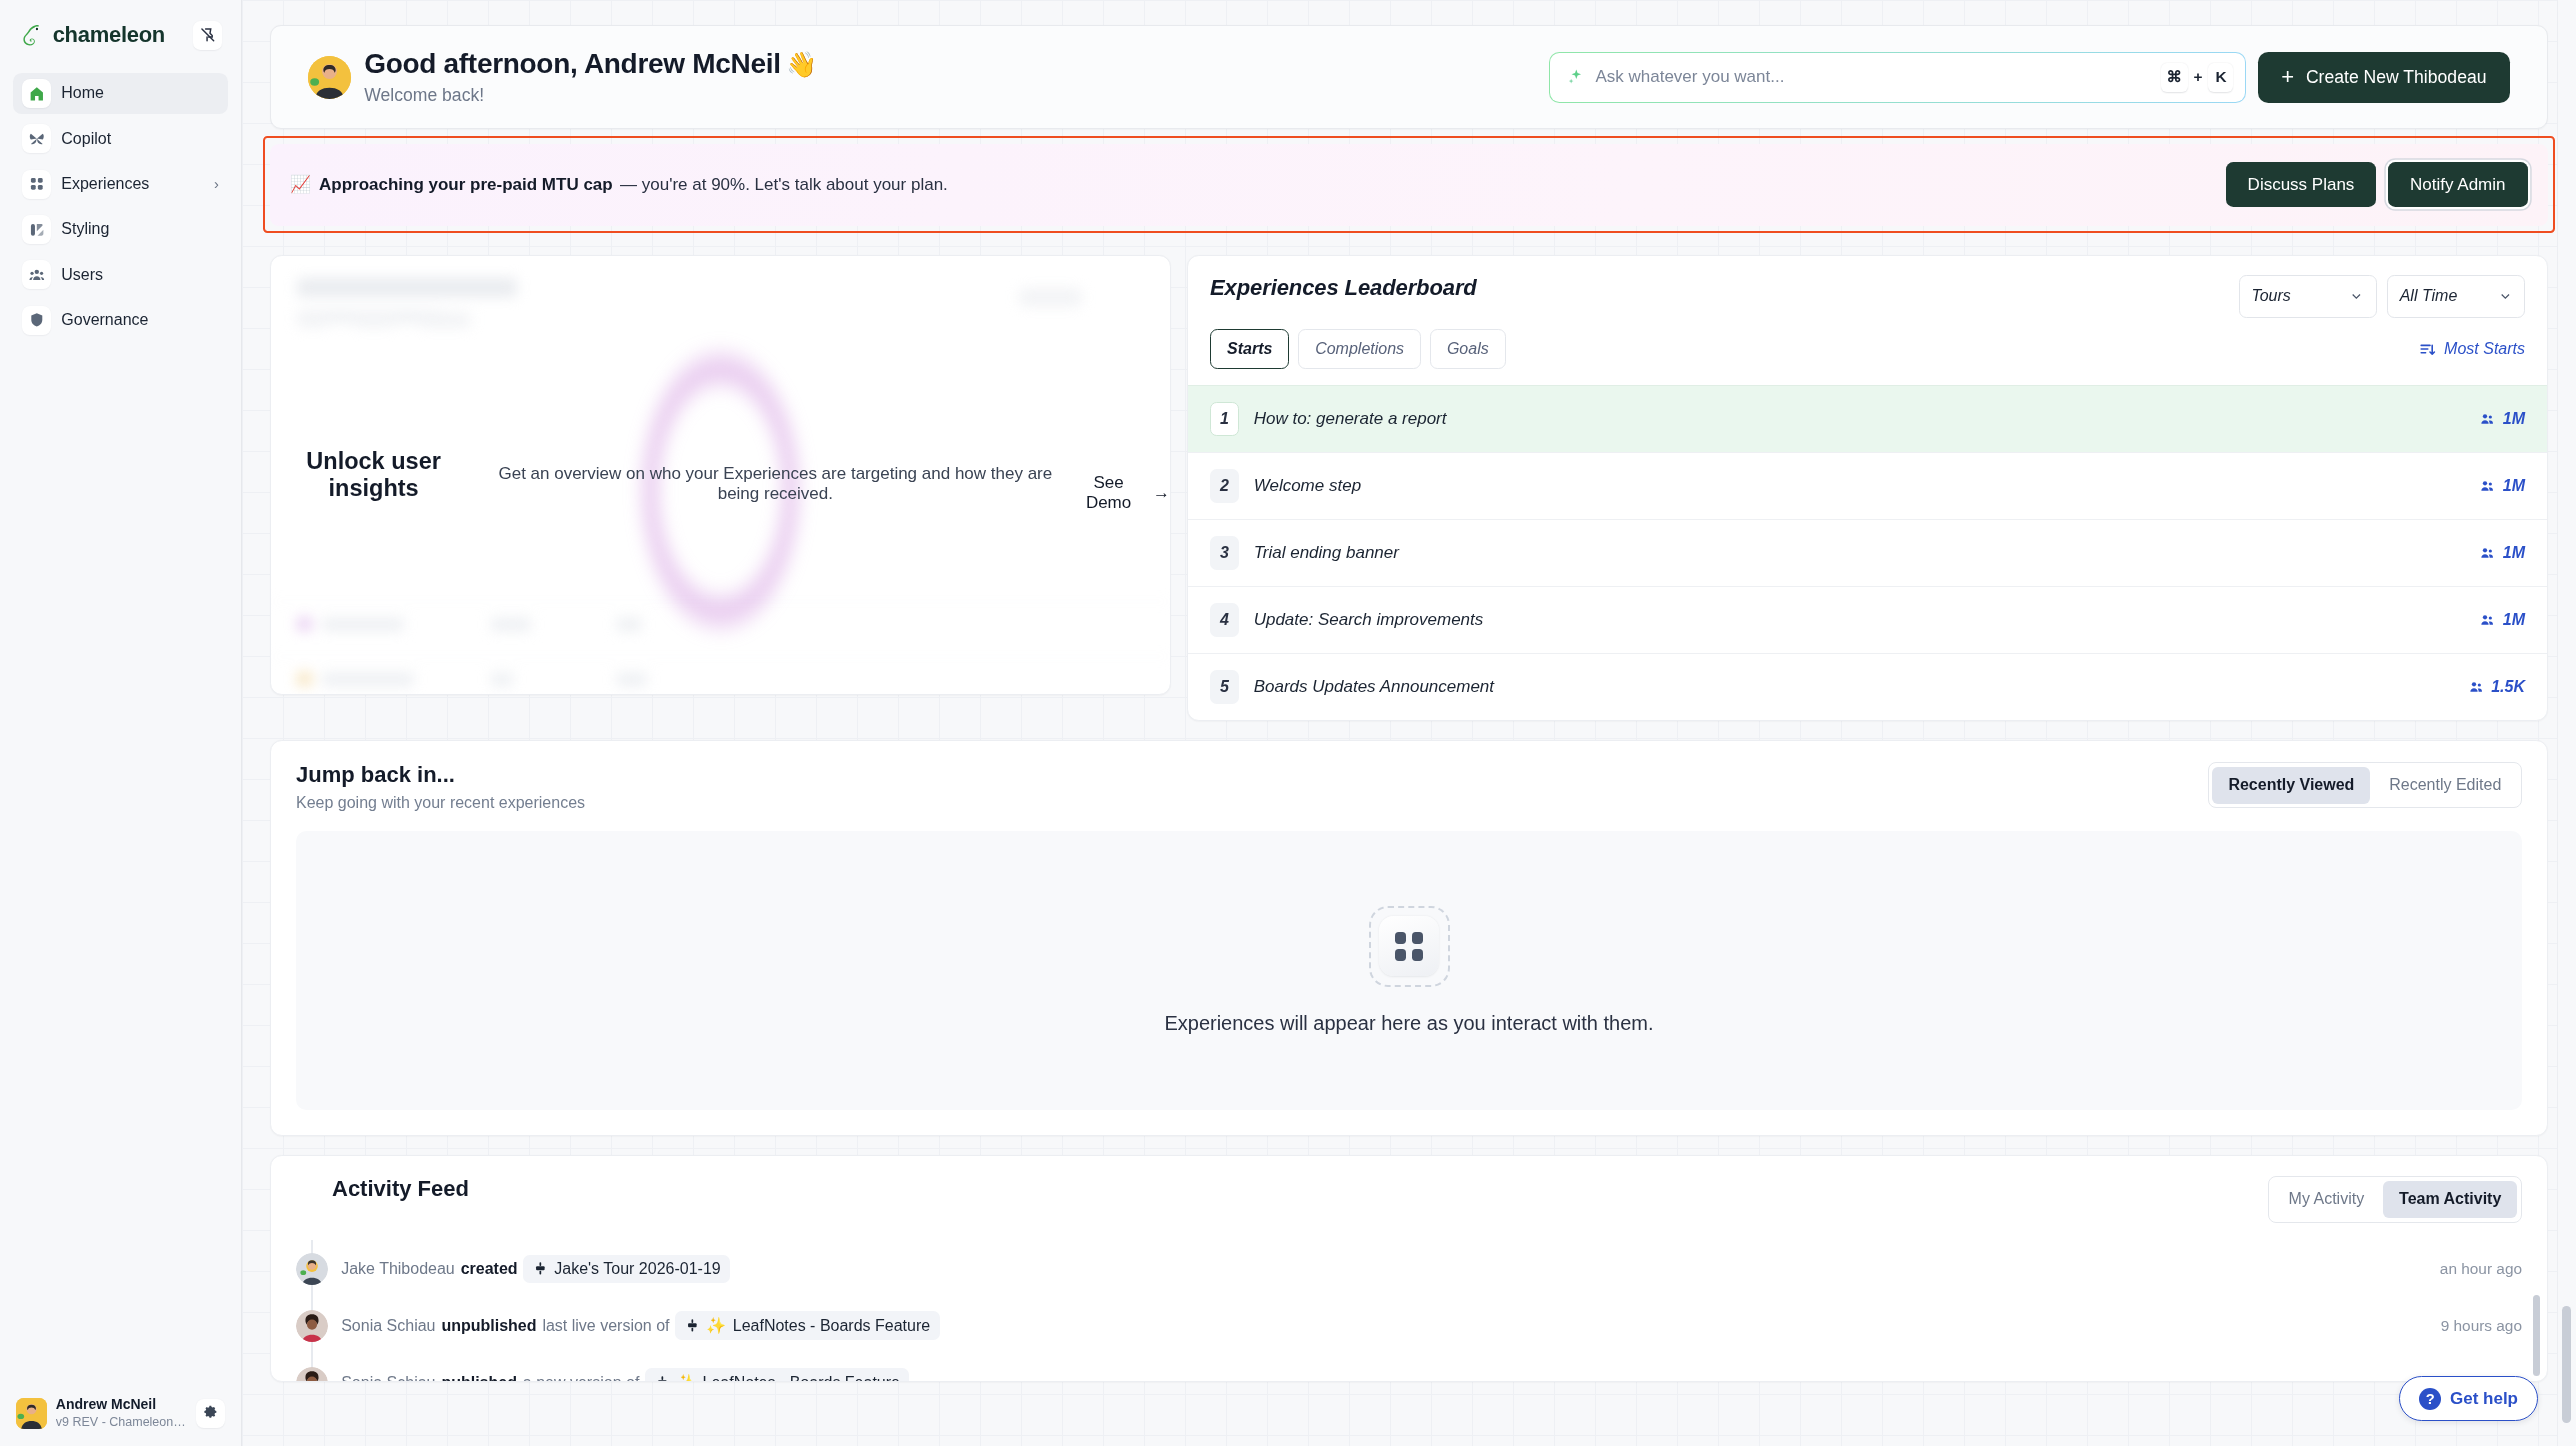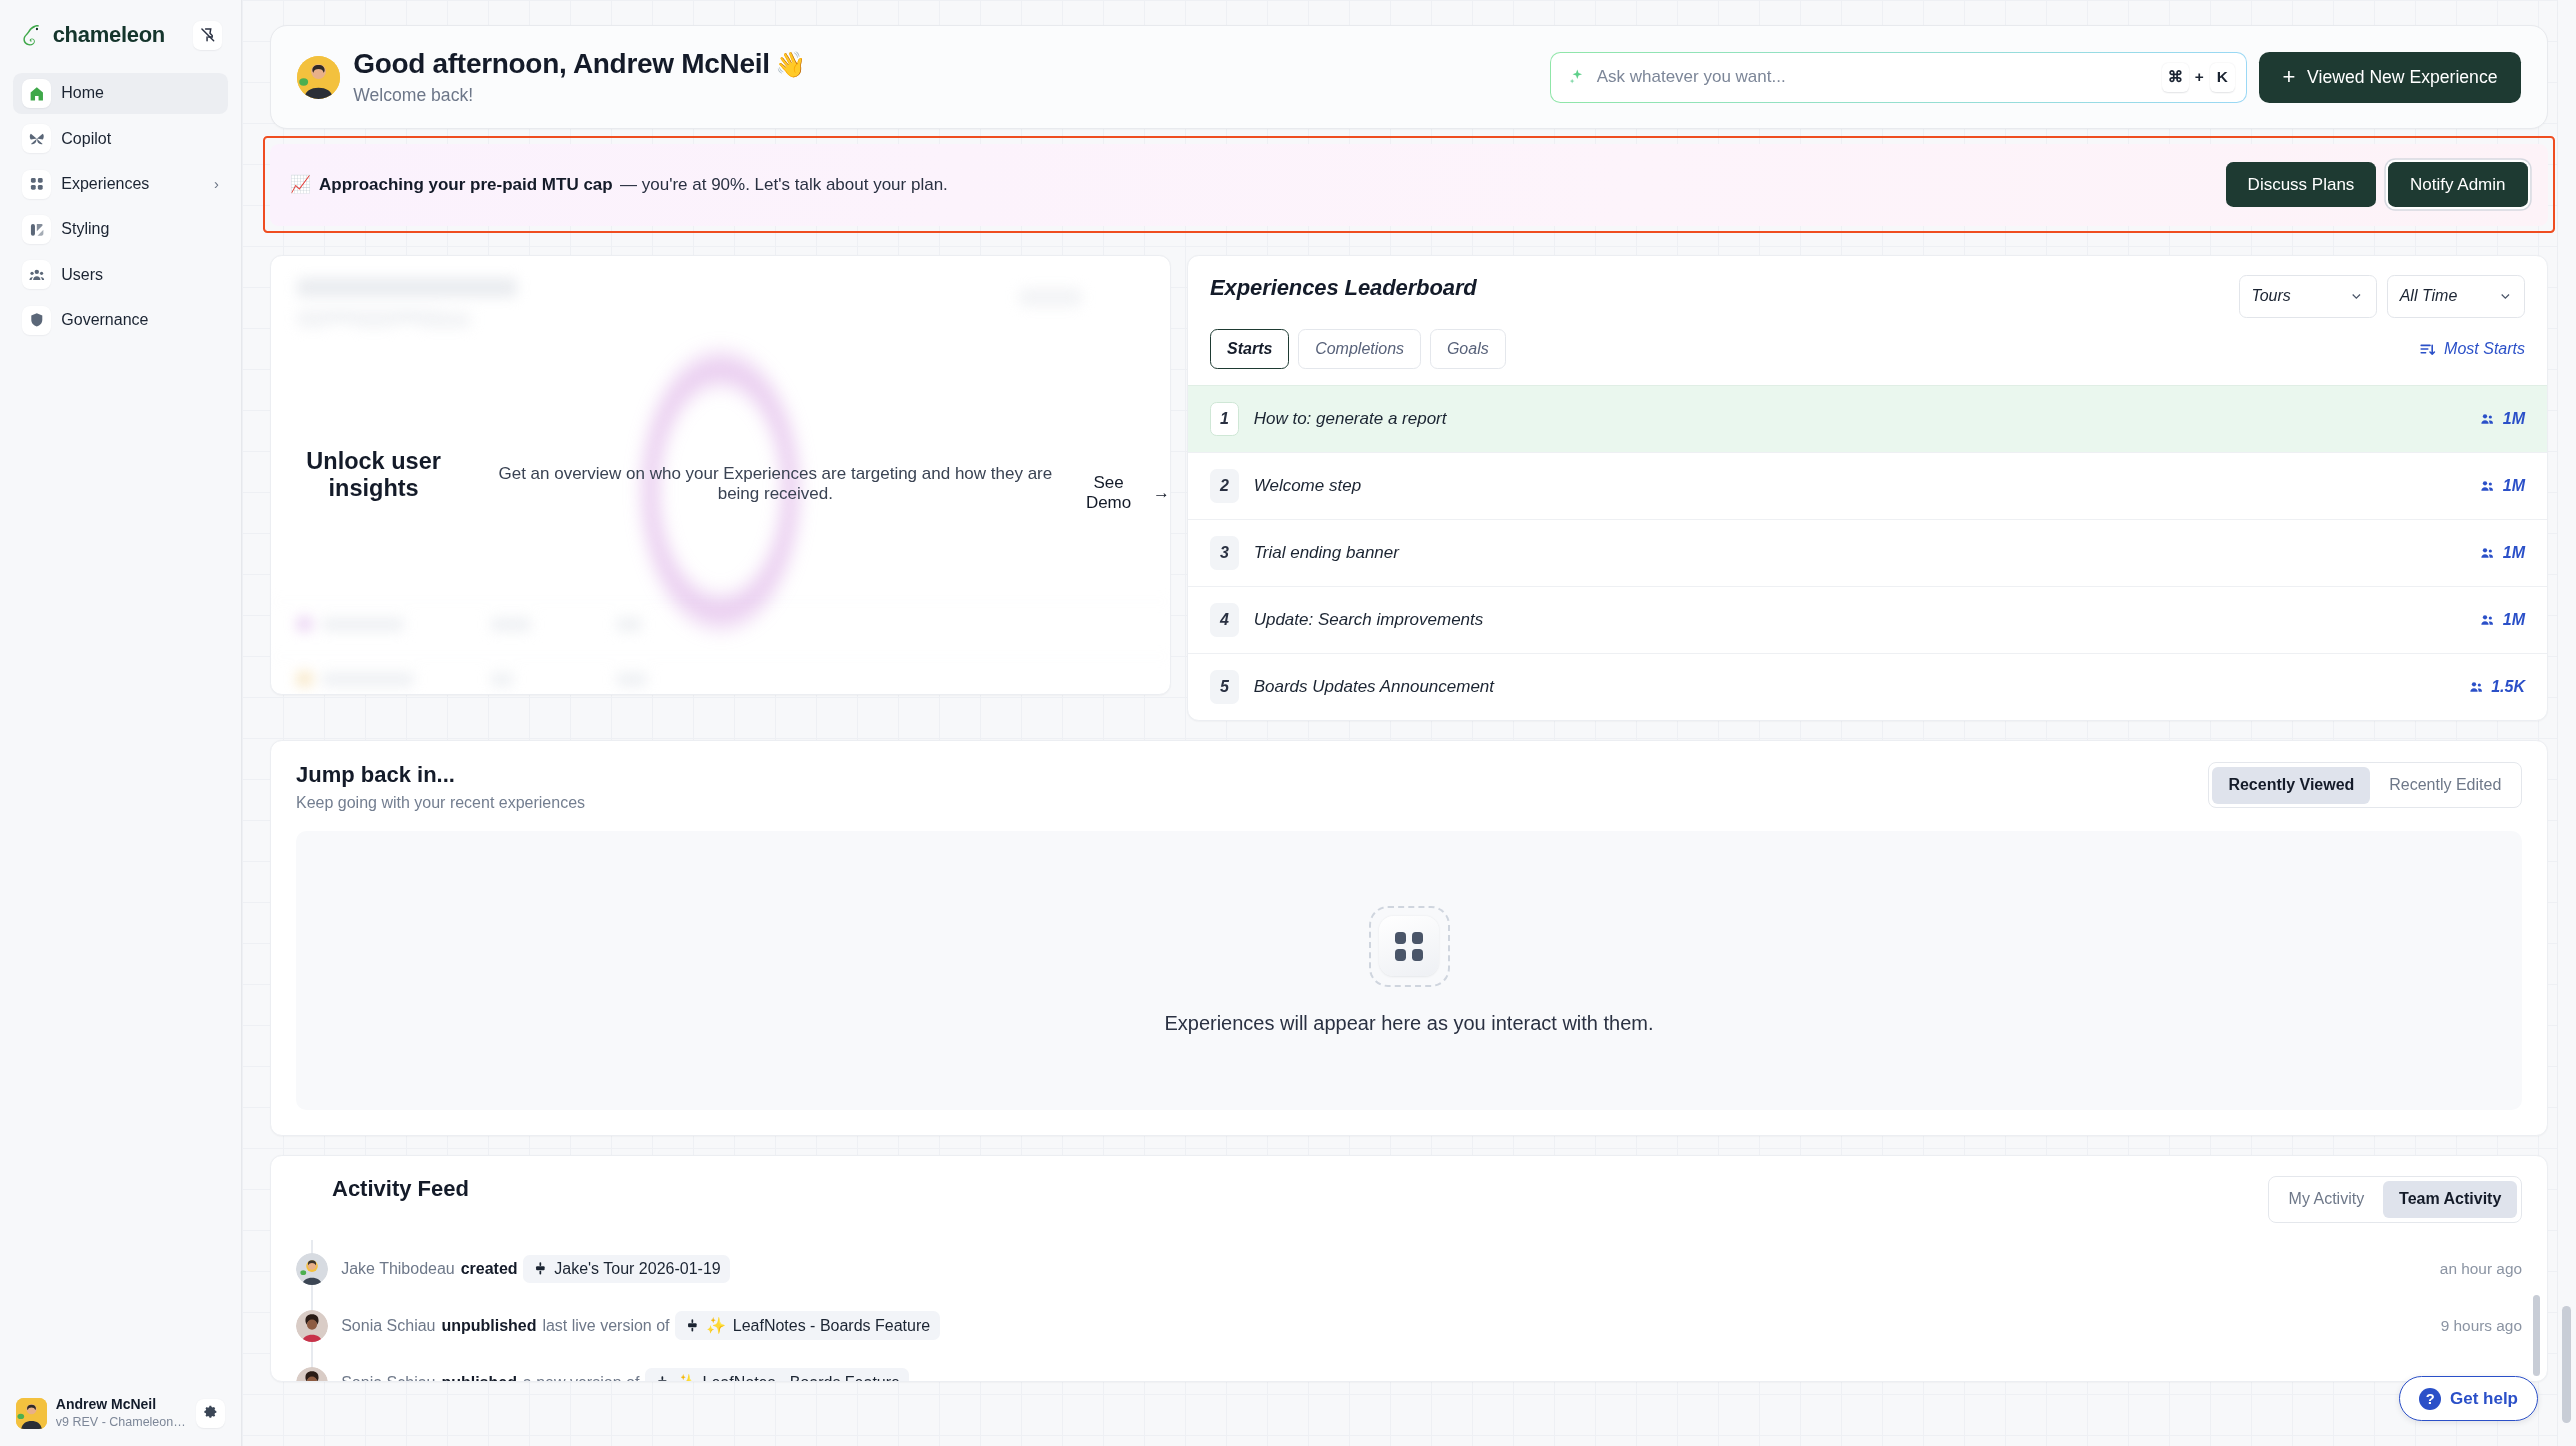--- a/index.html
+++ b/index.html
@@ -60,22 +60,22 @@
 
   
   .main { flex:1; height:1446px; position:relative; overflow:hidden; background:#f7f8fa;
           background-image: linear-gradient(#eef0f4 0.7px, transparent 0.7px), linear-gradient(90deg,#eef0f4 0.7px, transparent 0.7px);
           background-size: 41px 41px; }
 
   .content { padding: 25px 28px 0 28px; }
 
   
   .header-card {
-    background:#fbfcfd; border:0.7px solid #e8eaee; border-radius: 17px;
-    height: 104px; display:flex; align-items:center; padding: 0 26px;
+    background:#fbfcfd; border:0.7px solid #e8eaee; border-radius: 11px;
+    height: 104px; display:flex; align-items:center; padding: 0 37px;
     box-shadow: 0 0.7px 1.5px rgba(16,24,40,.03);
   }
   .hdr-avatar { width:43px;height:43px;border-radius:50%;overflow:hidden;background:#f3c13e;flex:0 0 43px;margin-right:13.2px;}
   .hdr-text { flex:1; }
   .greeting { font-size: 28px; font-weight: 700; color:#141b29; letter-spacing:-0.3px; display:flex; align-items:center; gap:5.9px;}
   .greeting .wave { font-size:25px; }
   .welcome { font-size: 17.6px; color:#6d7789; margin-top: 4.4px; }
 
   .hdr-right { display:flex; align-items:center; gap:11.7px; }
   .ask-box {
@@ -392,21 +392,21 @@
             </svg>
             <span class="ask-ph">Ask whatever you want...</span>
             <span class="kbd-group">
               <span class="kbd">⌘</span>
               <span class="kbd-plus">+</span>
               <span class="kbd">K</span>
             </span>
           </div>
           <div class="create-btn">
             <span class="create-plus">+</span>
-            <span>Viewed New Experience</span>
+            <span>Create New Thibodeau</span>
           </div>
         </div>
       </section>
 
       <div class="alert-wrap">
         <div class="alert-outline"></div>
         <section class="alert">
           <div class="alert-text">
             <span class="alert-emoji">📈</span>
             <b>Approaching your pre-paid MTU cap</b>

